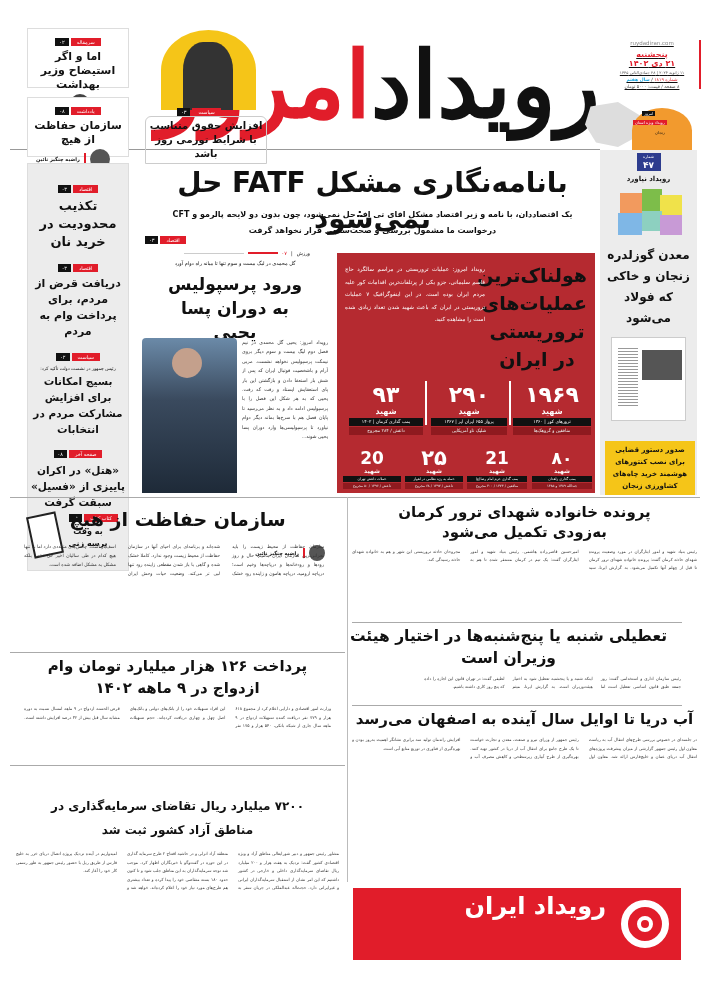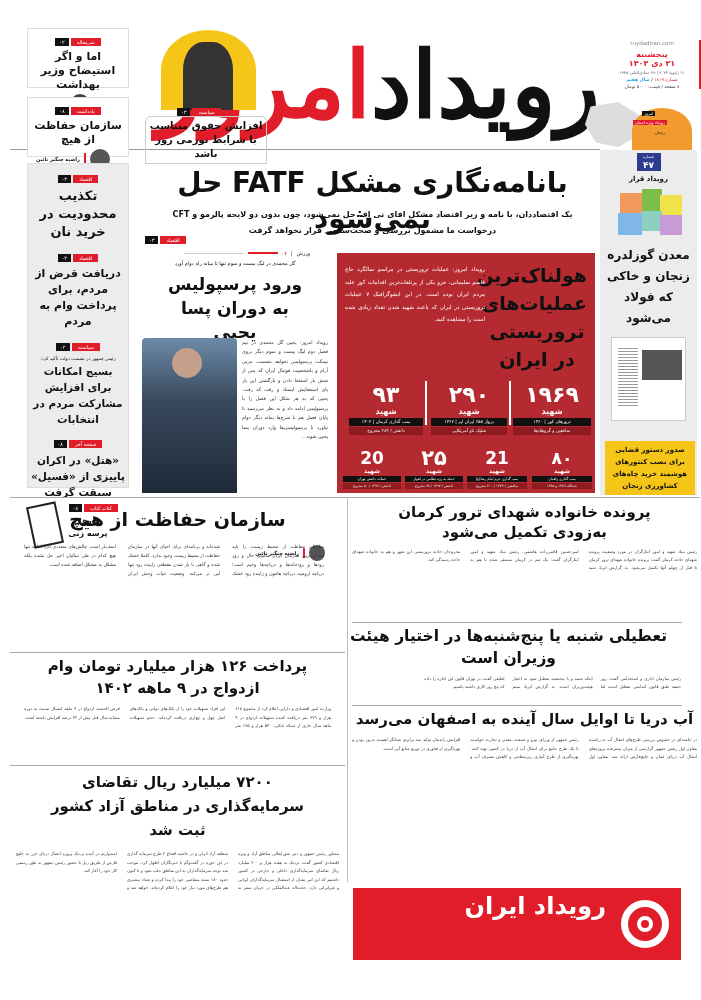--- a/index.html
+++ b/index.html
@@ -22,21 +22,21 @@
 .stat .c{background:#8f1a1f;font-size:4.5px;line-height:8px;margin-top:1px;color:#eee}
 </style>
 </head>
 <body>
 
 <div class="abs" style="left:140px;top:20px;width:460px;height:130px;">
   <div class="abs" style="right:0;top:0;font-size:92px;font-weight:bold;line-height:130px;letter-spacing:-4px;white-space:nowrap;font-family:'DejaVu Serif',serif;">
     <span style="color:#111">رویداد</span><span style="color:#e11d2a">امروز</span>
   </div>
 </div>
-<div class="abs" style="left:605px;top:40px;width:96px;text-align:center;border-right:2px solid #e11d2a;">
+<div class="abs" style="left:605px;top:40px;width:96px;text-align:center;border-right:2px solid #e11d2a;text-decoration:underline;">
   <div style="font-size:5.5px;color:#888;direction:ltr">ruydadiran.com</div>
   <div style="font-size:8px;color:#e11d2a;font-weight:bold;margin-top:4px">پنجشنبه</div>
   <div style="font-size:8px;color:#e11d2a;font-weight:bold">۲۱ دی ۱۴۰۲</div>
   <div style="font-size:4px;color:#555;margin-top:2px">۱۱ ژانویه ۲۰۲۴ | ۲۸ جمادی‌الثانی ۱۴۴۵</div>
   <div style="font-size:4.5px;margin-top:2px"><span style="color:#e11d2a">شماره ۱۸۱۹</span> / <span style="color:#1aa5e0;font-weight:bold">سال هفتم</span></div>
   <div style="font-size:4.5px;color:#444;margin-top:2px">۸ صفحه / قیمت: ۵۰۰۰ تومان</div>
 </div>
 <div class="abs" style="left:585px;top:102px;width:55px;height:45px;background:#ddd;clip-path:polygon(10% 10%,60% 0,100% 30%,90% 80%,60% 100%,20% 90%,0 50%)"></div>
 <div class="abs" style="left:632px;top:108px;width:60px;height:45px;background:#f29a2e;border-radius:50% 50% 0 0"></div>
 <div class="abs" style="left:642px;top:111px;font-size:4px;background:#111;color:#fff;padding:0 2px">امروز</div>
@@ -80,21 +80,21 @@
       <span class="r">یادداشت</span>
       <span class="k">۰۸</span>
     </div>
   <h3>سازمان حفاظت از هیچ</h3>
   <div style="display:flex;justify-content:flex-end;align-items:center;gap:4px;padding-left:8px">
       <span style="width:20px;height:20px;background:#555;border-radius:50%;display:inline-block"></span>
       <span style="width:2px;height:12px;background:#e11d2a"></span>
       <span style="font-size:5px;font-weight:bold">راضیه چنگیز نائین</span>
     </div>
 </div>
-<div class="lbox gray" style="top:163px;height:325px;padding-top:2px">
+<div class="lbox gray" style="top:163px;height:408px;padding-top:12px">
   <div><div class="tag">
         <span class="r">اقتصاد</span>
         <span class="k">۰۳</span>
       </div><h3 style="font-size:13px;line-height:18px">تکذیب محدودیت در خرید نان</h3></div>
   <div style="margin-top:4px"><div class="tag">
         <span class="r">اقتصاد</span>
         <span class="k">۰۳</span>
       </div><h3 style="font-size:11px;line-height:16px">دریافت قرض از مردم، برای پرداخت وام به مردم</h3></div>
   <div style="margin-top:4px"><div class="tag">
         <span class="r">سیاست</span>
@@ -173,21 +173,21 @@
       <div class="b" style="font-size:3.5px;line-height:6px">حملات داعش تهران</div>
       <div class="c" style="font-size:3.5px;line-height:6px">داعش / ۱۳۹۶ / ۵۰ مجروح</div>
     </div>
 </div>
 
 <div class="abs" style="left:600px;top:150px;width:97px;height:345px;background:#ececec;">
   <div style="margin:3px auto 0;width:24px;background:#2d3c8e;color:#fff;text-align:center;font-size:4px;line-height:6px;padding:1px">
       <div>شماره</div>
       <div style="font-size:9px;line-height:10px;font-weight:bold">۴۷</div>
     </div>
-  <div style="text-align:center;font-size:7px;margin-top:4px;font-weight:bold">رویداد قرار</div>
+  <div style="text-align:center;font-size:7px;margin-top:4px;font-weight:bold">رویداد نیاورد</div>
   <div style="position:relative;margin:4px auto 0;width:74px;height:50px">
     <span style="position:absolute;left:8px;top:6px;width:24px;height:20px;background:#f29a5e"></span>
     <span style="position:absolute;left:30px;top:2px;width:20px;height:22px;background:#7dbd4a"></span>
     <span style="position:absolute;left:48px;top:8px;width:22px;height:20px;background:#f0e24a"></span>
     <span style="position:absolute;left:6px;top:26px;width:24px;height:22px;background:#7fb7e6"></span>
     <span style="position:absolute;left:30px;top:24px;width:20px;height:20px;background:#8dd0c0"></span>
     <span style="position:absolute;left:48px;top:28px;width:22px;height:20px;background:#c89ad6"></span>
   </div>
   <h3 style="font-size:12px;line-height:21px;text-align:center;margin:8px 6px 8px">معدن گوزلدره زنجان و خاکی که فولاد می‌شود</h3>
   <div style="margin:6px auto 0;width:75px;height:84px;background:#fff;border:1px solid #ccc;position:relative">
@@ -223,21 +223,21 @@
   <h2 style="font-size:15px;line-height:22px;margin:0 30px">پرداخت ۱۲۶ هزار میلیارد تومان وام ازدواج در ۹ ماهه ۱۴۰۲</h2>
   <div class="body-txt" style="margin:6px 14px 0;column-count:3;column-gap:10px;height:50px;overflow:hidden;font-size:4.2px;line-height:8.5px">وزارت امور اقتصادی و دارایی اعلام کرد از مجموع ۶۱۸ هزار و ۷۷۹ نفر دریافت کننده تسهیلات ازدواج در ۹ ماهه سال جاری از شبکه بانکی، ۵۴۰ هزار و ۱۷۵ نفر این افراد تسهیلات خود را از بانک‌های دولتی و بانک‌های اصل چهل و چهاری دریافت کرده‌اند. حجم تسهیلات قرض الحسنه ازدواج در ۹ ماهه امسال نسبت به دوره مشابه سال قبل بیش از ۳۲ درصد افزایش داشته است.</div>
 </div>
 <div class="hline" style="left:352px;top:705px;width:330px"></div>
 <div class="abs" style="left:352px;top:708px;width:345px;height:172px">
   <h2 style="font-size:15px;line-height:22px">آب دریا تا اوایل سال آینده به اصفهان می‌رسد</h2>
   <div class="body-txt" style="margin-top:6px;column-count:3;column-gap:10px;height:140px;overflow:hidden;font-size:4.2px;line-height:8.5px">در جلسه‌ای در خصوص بررسی طرح‌های انتقال آب به ریاست معاون اول رئیس جمهور گزارشی از میزان پیشرفت پروژه‌های انتقال آب دریای عمان و خلیج‌فارس ارائه شد. معاون اول رئیس جمهور از وزرای نیرو و صنعت، معدن و تجارت خواست تا یک طرح جامع برای انتقال آب از دریا در کشور تهیه کنند. بهره‌گیری از طرح آبیاری زیرسطحی و کاهش مصرف آب و افزایش راندمان تولید سه برابری نشانگر اهمیت به‌روز بودن و بهره‌گیری از فناوری در توزیع منابع آبی است.</div>
 </div>
 <div class="hline" style="left:10px;top:765px;width:335px"></div>
 <div class="abs" style="left:10px;top:770px;width:335px;height:195px">
-  <h2 style="font-size:15px;line-height:24px;margin:0 40px 0">۷۲۰۰ میلیارد ریال تقاضای سرمایه‌گذاری در مناطق آزاد کشور ثبت شد</h2>
+  <h2 style="font-size:12px;line-height:24px;margin:24px 40px 0">۷۲۰۰ میلیارد ریال تقاضای سرمایه‌گذاری در مناطق آزاد کشور ثبت شد</h2>
   <div class="body-txt" style="margin:8px 6px 0;column-count:3;column-gap:10px;height:130px;overflow:hidden;font-size:4.2px;line-height:8.5px">مشاور رئیس جمهور و دبیر شورایعالی مناطق آزاد و ویژه اقتصادی کشور گفت: نزدیک به هفت هزار و ۲۰۰ میلیارد ریال تقاضای سرمایه‌گذاری داخلی و خارجی در کشور داشتیم که این امر نشان از استقبال سرمایه‌گذاران ایرانی و غیرایرانی دارد. حجت‌اله عبدالملکی در جریان سفر به منطقه آزاد انزلی و در حاشیه افتتاح ۲ طرح سرمایه گذاری در این حوزه در گفت‌وگو با خبرنگاران اظهار کرد. موجب شد توجه سرمایه‌گذاران به این مناطق جلب شود و تا کنون حدود ۱۸۰ بسته متقاضی خود را پیدا کرده و تعداد بیشتری هم طرح‌های مورد نیاز خود را اعلام کرده‌اند. خواهد شد و امیدواریم در آینده نزدیک پروژه اتصال دریای خزر به خلیج فارس از طریق ریل با حضور رئیس جمهور به طور رسمی کار خود را آغاز کند.</div>
 </div>
 
 <div class="abs" style="left:353px;top:888px;width:328px;height:72px;background:#e11d2a;overflow:hidden">
   <div style="position:absolute;right:12px;top:12px;width:48px;height:48px;border-radius:50%;border:7px solid #fff">
     <div style="position:absolute;left:9px;top:9px;width:16px;height:16px;border-radius:50%;border:4px solid #fff"></div>
   </div>
   <div style="position:absolute;right:75px;top:4px;font-size:24px;font-weight:bold;color:#fff">رویداد ایران</div>
 </div>
 

